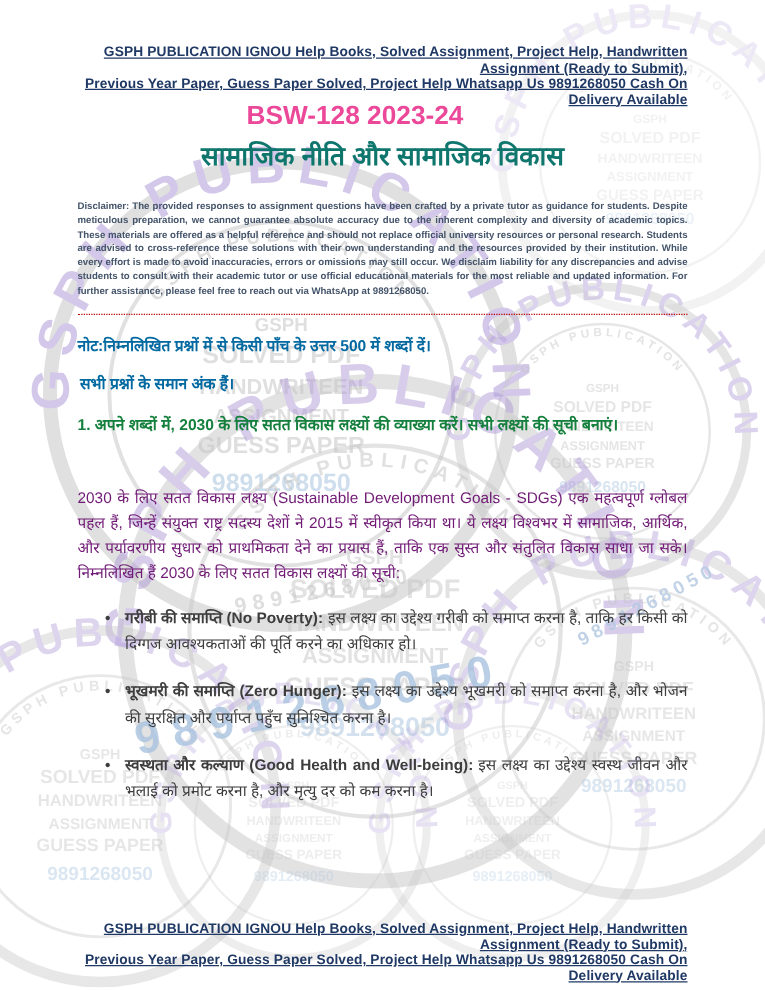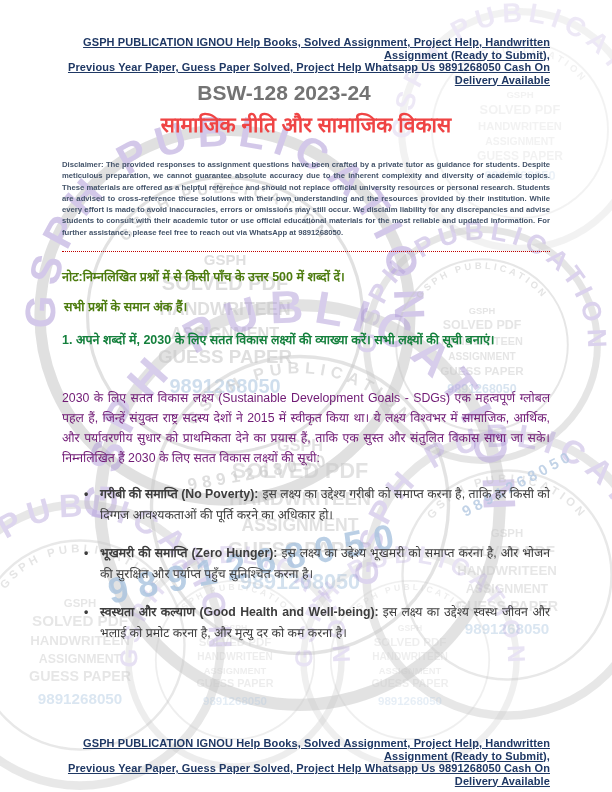--- a/index.html
+++ b/index.html
@@ -70,29 +70,29 @@
     letter-spacing: 0.1px;
     text-decoration: underline;
   }
   .doc-header { top: 36px; }
   .doc-footer { top: 737px; }
 
   .course-title {
     position: absolute;
     left: 0; top: 81px; width: 568px;
     text-align: center;
-    color: #737373;
+    color: #ec4899;
     font-size: 21px;
     font-weight: bold;
   }
   .subject-title {
     position: absolute;
     left: 0; top: 110px; width: 612px;
     text-align: center;
-    color: #ef4444;
+    color: #0f766e;
     font-size: 21px;
     font-weight: bold;
   }
 
   .disclaimer {
     position: absolute;
     left: 62px; top: 159px; width: 488px;
     color: #44546a;
     font-size: 7.7px;
     line-height: 11.3px;
@@ -104,21 +104,21 @@
     position: absolute;
     left: 62px; top: 251px; width: 488px;
     border: none;
     border-top: 1px dotted #c00000;
     margin: 0;
   }
 
   .note-line1 { position: absolute; left: 62px; top: 267px; width: 488px; }
   .note-line2 { position: absolute; left: 64px; top: 297px; width: 488px; }
   .note-line1, .note-line2 {
-    color: #4d7c0f; font-size: 12.5px; font-weight: bold; line-height: 21px;
+    color: #0369a1; font-size: 12.5px; font-weight: bold; line-height: 21px;
   }
 
   .question1 {
     position: absolute;
     left: 62px; top: 330px; width: 488px;
     color: #15803d;
     font-size: 12.5px;
     font-weight: bold;
     line-height: 21px;
     text-align: justify;

